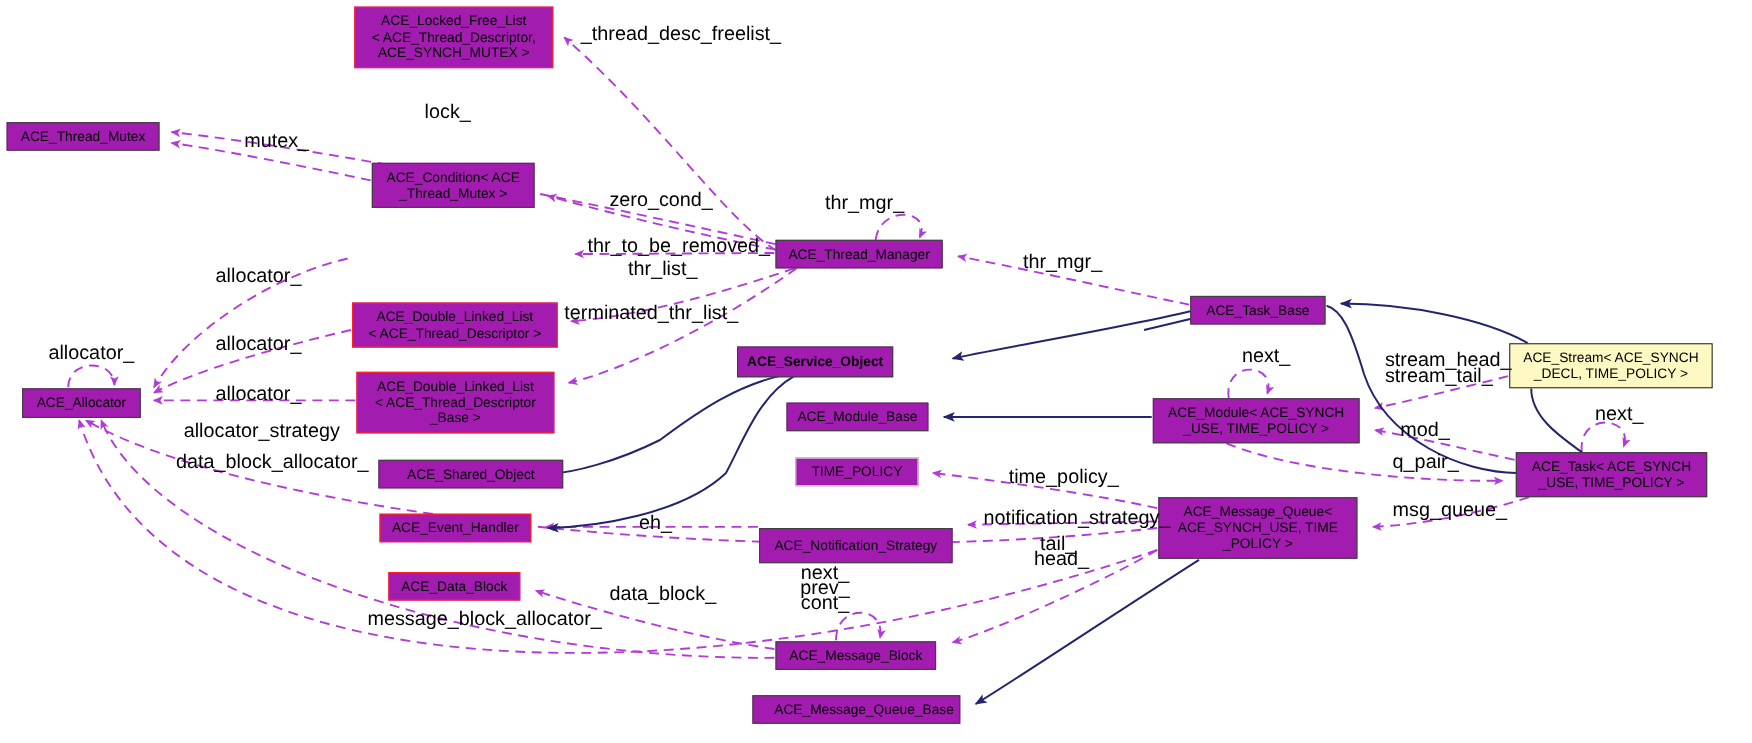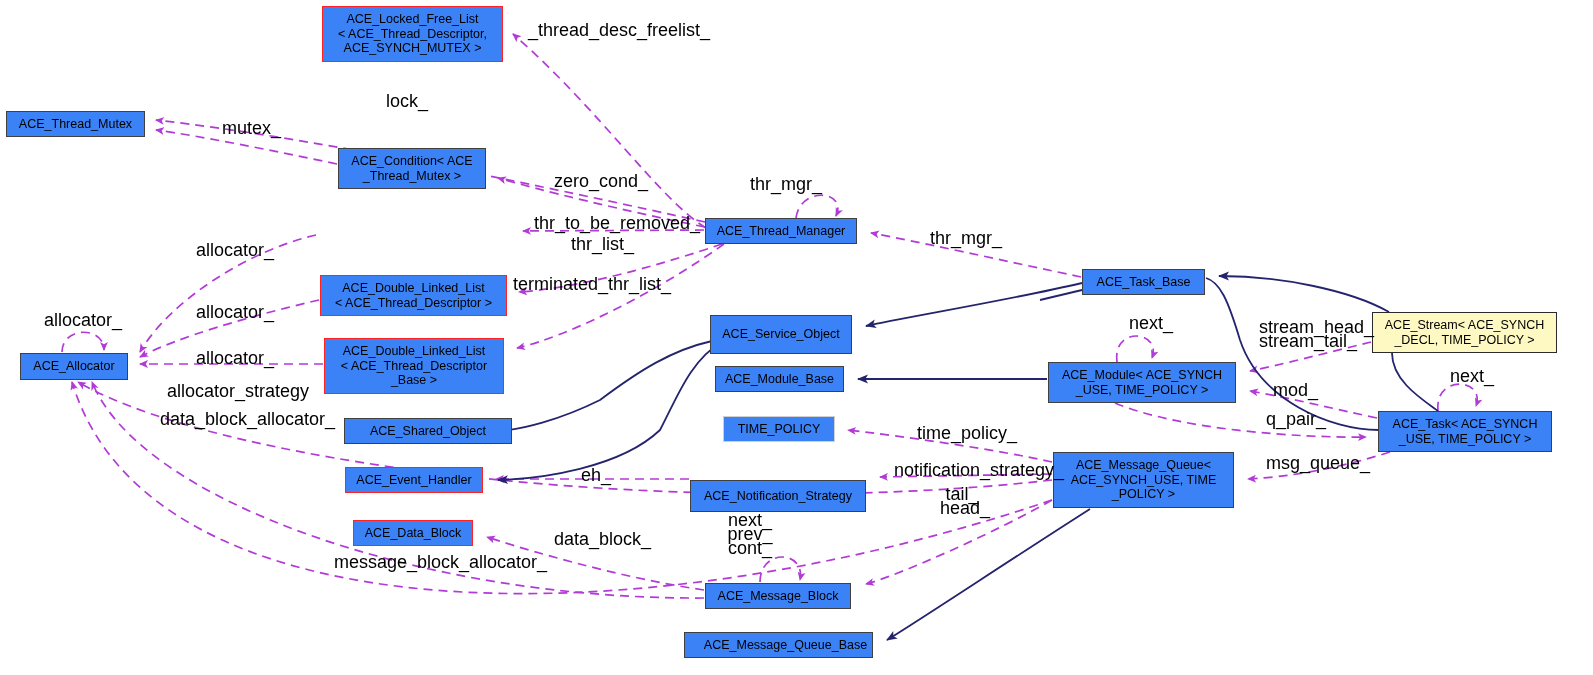--- a/index.html
+++ b/index.html
@@ -6,21 +6,21 @@
   html,body{margin:0;padding:0;background:#ffffff;}
   body{font-family:"Liberation Sans","DejaVu Sans",sans-serif;}
   #canvas{position:relative;width:1593px;height:675px;background:#ffffff;overflow:hidden;}
   svg.edges{position:absolute;left:0;top:0;width:1593px;height:675px;pointer-events:none;}
 
   .node{
     position:absolute;
     box-sizing:border-box;
     display:flex;align-items:center;justify-content:center;
     text-align:center;
-    background:#3b82f6;
+    background:#a21caf;
     border:1px solid #404040;
     font-size:12.5px;
     color:#000000;
     line-height:14.5px;
     white-space:pre-line;
     letter-spacing:0px;
   }
   .node.red{border:1px solid #ff2222;}
   .node.gray-fill{background:#fef9c3;border:1px solid #2b2b2b;}
   .node.light{border:1px solid #d0d0d0;}
@@ -145,21 +145,21 @@
   <div class="node red" style="left:320px;top:275px;width:187px;height:41px;">ACE_Double_Linked_List
 &lt; ACE_Thread_Descriptor &gt;</div>
   <div class="node red" style="left:324px;top:338px;width:180px;height:56px;">ACE_Double_Linked_List
 &lt; ACE_Thread_Descriptor
 _Base &gt;</div>
   <div class="node" style="left:20px;top:353px;width:108px;height:27px;">ACE_Allocator</div>
   <div class="node" style="left:344px;top:418px;width:168px;height:26px;">ACE_Shared_Object</div>
   <div class="node red" style="left:345px;top:467px;width:138px;height:26px;">ACE_Event_Handler</div>
   <div class="node red" style="left:353px;top:520px;width:120px;height:26px;">ACE_Data_Block</div>
   <div class="node" style="left:705px;top:218px;width:152px;height:26px;">ACE_Thread_Manager</div>
-  <div class="node" style="left:710px;top:315px;width:142px;height:39px;">ACE_Service_Object</div>
+  <div class="node" style="left:670px;top:315px;width:142px;height:28px;font-weight:bold;">ACE_Service_Object</div>
   <div class="node" style="left:715px;top:366px;width:129px;height:26px;">ACE_Module_Base</div>
   <div class="node light" style="left:723px;top:416px;width:112px;height:26px;">TIME_POLICY</div>
   <div class="node" style="left:690px;top:480px;width:176px;height:32px;">ACE_Notification_Strategy</div>
   <div class="node" style="left:705px;top:583px;width:146px;height:26px;">ACE_Message_Block</div>
   <div class="node" style="left:684px;top:632px;width:189px;height:26px;padding-left:14px;">ACE_Message_Queue_Base</div>
   <div class="node" style="left:1082px;top:269px;width:123px;height:26px;">ACE_Task_Base</div>
   <div class="node" style="left:1048px;top:362px;width:188px;height:41px;">ACE_Module&lt; ACE_SYNCH
 _USE, TIME_POLICY &gt;</div>
   <div class="node" style="left:1053px;top:452px;width:181px;height:56px;">ACE_Message_Queue&lt;
 ACE_SYNCH_USE, TIME

